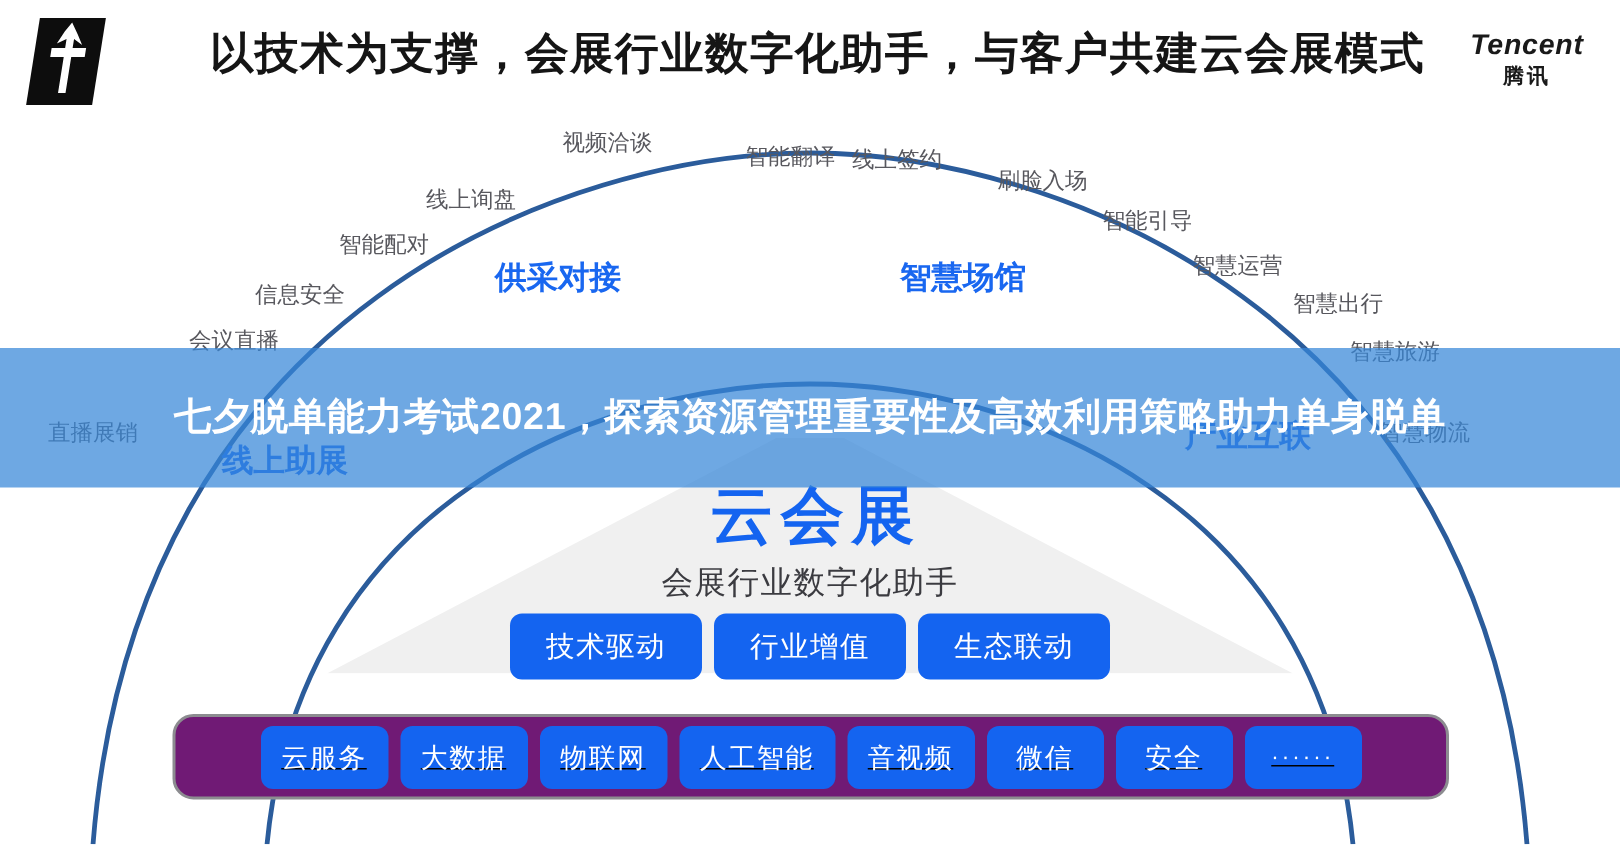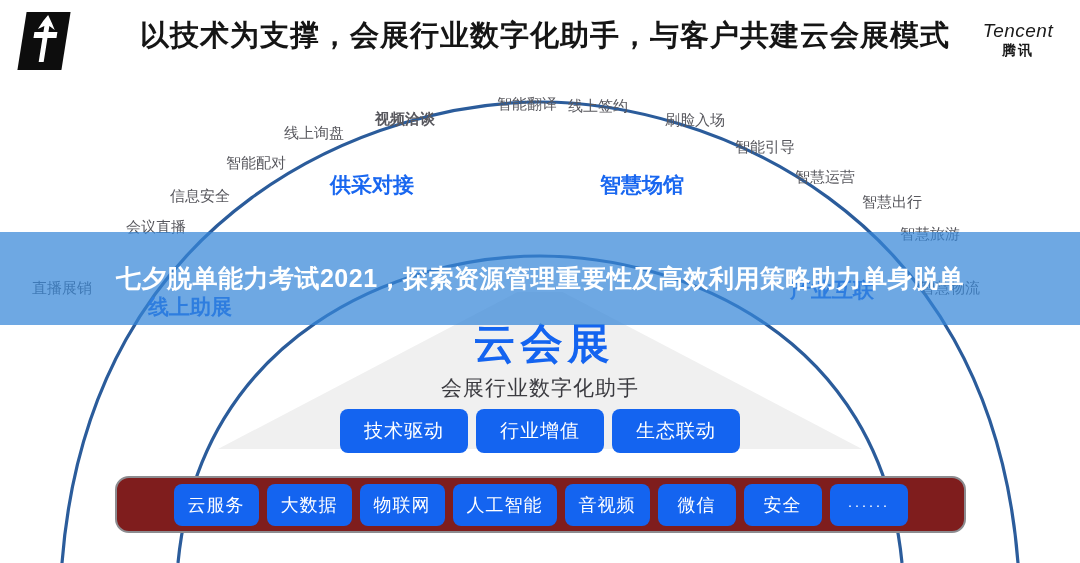--- a/index.html
+++ b/index.html
@@ -48,21 +48,21 @@
   }
   #tencent-logo {
     position: absolute;
     right: 20px; top: 20px;
     width: 84px;
     text-align: center;
     line-height: 1.15;
   }
   #tencent-logo-latin {
     font-size: 19px;
-    font-weight: 400;
+    font-weight: 700;
     font-style: italic;
     color: #1a1a1a;
     letter-spacing: 0.5px;
   }
   #tencent-logo-cn {
     font-size: 14px;
     font-weight: 700;
     color: #1a1a1a;
     letter-spacing: 2px;
   }
@@ -145,26 +145,27 @@
     white-space: nowrap;
   }
 
   #capability-bar {
     position: absolute;
     left: 115px; top: 392px;
     width: 851px;
     height: 57px;
     border: 2px solid #8c8c90;
     border-radius: 14px;
-    background: #7f1d1d;
+    background: #701a75;
     display: flex;
     align-items: center;
     justify-content: center;
     gap: 8px;
     box-sizing: border-box;
+    text-decoration: underline;
   }
   .capability-chip {
     background: #1464f0;
     color: #ffffff;
     border-radius: 8px;
     font-size: 18px;
     height: 42px;
     min-width: 78px;
     padding: 0 14px;
     display: flex;
@@ -230,21 +231,21 @@
 
       <path d="M 178 479 C 200 250, 400 172, 540 172 C 680 172, 880 250, 902 479" fill="none" stroke="#2b5c9b" stroke-width="3.2"></path>
     </svg>
 
     <div id="pyramid"></div>
 
     <div class="node-label" style="left:126px; top:134px;">会议直播</div>
     <div class="node-label" style="left:170px; top:103px;">信息安全</div>
     <div class="node-label" style="left:226px; top:70px;">智能配对</div>
     <div class="node-label" style="left:284px; top:40px;">线上询盘</div>
-    <div class="node-label" style="left:375px; top:26px;font-weight:bold;">视频洽谈</div>
+    <div class="node-label" style="left:375px; top:2px;">视频洽谈</div>
 
     <div class="node-label" style="left:465px; top:11px;margin-left:32px;">智能翻译</div>
     <div class="node-label" style="left:568px; top:13px;">线上签约</div>
     <div class="node-label" style="left:665px; top:27px;">刷脸入场</div>
     <div class="node-label" style="left:735px; top:54px;">智能引导</div>
     <div class="node-label" style="left:795px; top:84px;">智慧运营</div>
     <div class="node-label" style="left:862px; top:109px;">智慧出行</div>
     <div class="node-label" style="left:900px; top:141px;">智慧旅游</div>
     <div class="node-label" style="left:920px; top:195px;">智慧物流</div>
 

